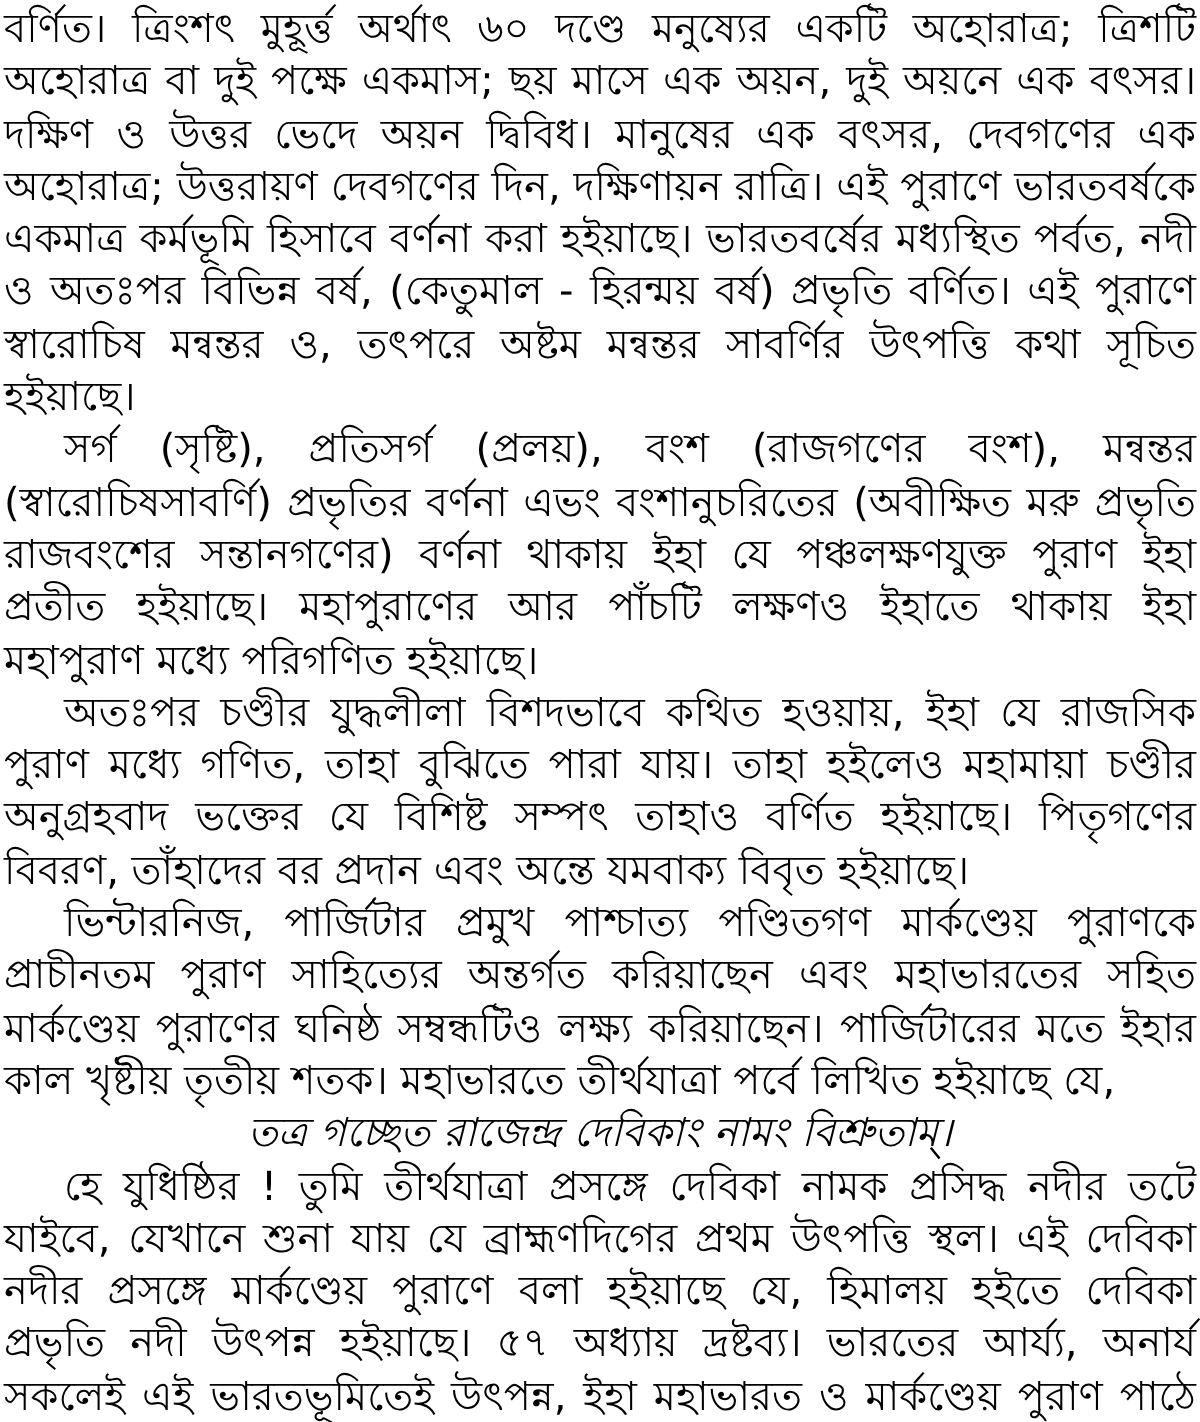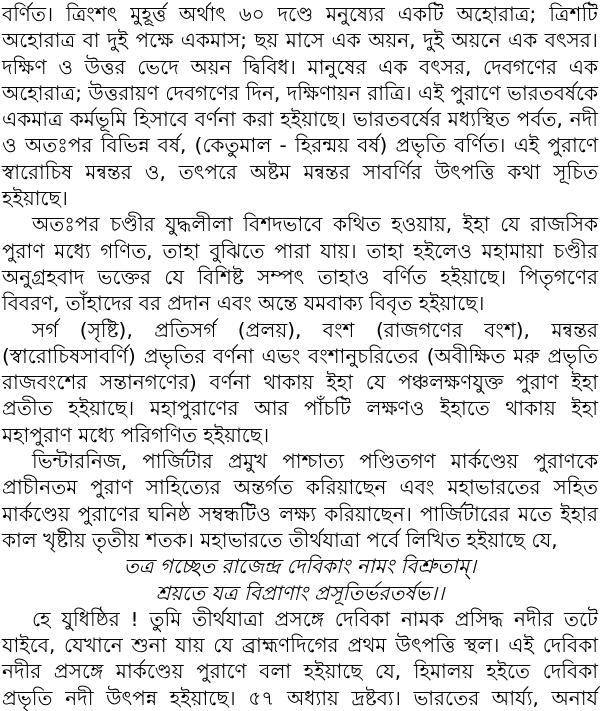--- a/index.html
+++ b/index.html
@@ -39,26 +39,25 @@
     text-indent: 0 !important;
   }
 </style>
 </head>
 <body>
 
 <div class="page">
 
   <p>বর্ণিত। ত্রিংশৎ মুহূর্ত্ত অর্থাৎ ৬০ দণ্ডে মনুষ্যের একটি অহোরাত্র; ত্রিশটি অহোরাত্র বা দুই পক্ষে একমাস; ছয় মাসে এক অয়ন, দুই অয়নে এক বৎসর। দক্ষিণ ও উত্তর ভেদে অয়ন দ্বিবিধ। মানুষের এক বৎসর, দেবগণের এক অহোরাত্র; উত্তরায়ণ দেবগণের দিন, দক্ষিণায়ন রাত্রি। এই পুরাণে ভারতবর্ষকে একমাত্র কর্মভূমি হিসাবে বর্ণনা করা হইয়াছে। ভারতবর্ষের মধ্যস্থিত পর্বত, নদী ও অতঃপর বিভিন্ন বর্ষ, (কেতুমাল - হিরন্ময় বর্ষ) প্রভৃতি বর্ণিত। এই পুরাণে স্বারোচিষ মন্বন্তর ও, তৎপরে অষ্টম মন্বন্তর সাবর্ণির উৎপত্তি কথা সূচিত হইয়াছে।</p>
 
+  <p class="indent">সর্গ (সৃষ্টি), প্রতিসর্গ (প্রলয়), বংশ (রাজগণের বংশ), মন্বন্তর (স্বারোচিষসাবর্ণি) প্রভৃতির বর্ণনা এভং বংশানুচরিতের (অবীক্ষিত মরু প্রভৃতি রাজবংশের সন্তানগণের) বর্ণনা থাকায় ইহা যে পঞ্চলক্ষণযুক্ত পুরাণ ইহা প্রতীত হইয়াছে। মহাপুরাণের আর পাঁচটি লক্ষণও ইহাতে থাকায় ইহা মহাপুরাণ মধ্যে পরিগণিত হইয়াছে।</p>
+
   <p class="indent">অতঃপর চণ্ডীর যুদ্ধলীলা বিশদভাবে কথিত হওয়ায়, ইহা যে রাজসিক পুরাণ মধ্যে গণিত, তাহা বুঝিতে পারা যায়। তাহা হইলেও মহামায়া চণ্ডীর অনুগ্রহবাদ ভক্তের যে বিশিষ্ট সম্পৎ তাহাও বর্ণিত হইয়াছে। পিতৃগণের বিবরণ, তাঁহাদের বর প্রদান এবং অন্তে যমবাক্য বিবৃত হইয়াছে।</p>
-
-  <p class="indent">সর্গ (সৃষ্টি), প্রতিসর্গ (প্রলয়), বংশ (রাজগণের বংশ), মন্বন্তর (স্বারোচিষসাবর্ণি) প্রভৃতির বর্ণনা এভং বংশানুচরিতের (অবীক্ষিত মরু প্রভৃতি রাজবংশের সন্তানগণের) বর্ণনা থাকায় ইহা যে পঞ্চলক্ষণযুক্ত পুরাণ ইহা প্রতীত হইয়াছে। মহাপুরাণের আর পাঁচটি লক্ষণও ইহাতে থাকায় ইহা মহাপুরাণ মধ্যে পরিগণিত হইয়াছে।</p>
 
   <p class="indent">ভিন্টারনিজ, পার্জিটার প্রমুখ পাশ্চাত্য পণ্ডিতগণ মার্কণ্ডেয় পুরাণকে প্রাচীনতম পুরাণ সাহিত্যের অন্তর্গত করিয়াছেন এবং মহাভারতের সহিত মার্কণ্ডেয় পুরাণের ঘনিষ্ঠ সম্বন্ধটিও লক্ষ্য করিয়াছেন। পার্জিটারের মতে ইহার কাল খৃষ্টীয় তৃতীয় শতক। মহাভারতে তীর্থযাত্রা পর্বে লিখিত হইয়াছে যে,</p>
 
   <div class="verse">
     <p class="verse-line">তত্র গচ্ছেত রাজেন্দ্র দেবিকাং নামং বিশ্রুতাম্।</p>
-    <p class="verse-line">শ্রয়তে যত্র বিপ্রাণাং প্রসূতির্ভরতর্ষভ।।</p>
   </div>
 
   <p class="indent">হে যুধিষ্ঠির ! তুমি তীর্থযাত্রা প্রসঙ্গে দেবিকা নামক প্রসিদ্ধ নদীর তটে যাইবে, যেখানে শুনা যায় যে ব্রাহ্মণদিগের প্রথম উৎপত্তি স্থল। এই দেবিকা নদীর প্রসঙ্গে মার্কণ্ডেয় পুরাণে বলা হইয়াছে যে, হিমালয় হইতে দেবিকা প্রভৃতি নদী উৎপন্ন হইয়াছে। ৫৭ অধ্যায় দ্রষ্টব্য। ভারতের আর্য্য, অনার্য সকলেই এই ভারতভূমিতেই উৎপন্ন, ইহা মহাভারত ও মার্কণ্ডেয় পুরাণ পাঠে জানা যায়। যাহাই হউক, বঙ্গানুবাদসহ পুরাণগুলি আজ যে পুনর্মুদ্রিত হইতেছে, ইহাতেও ভারতের প্রাচীন সভ্যতার তথ্য জানিবার সুযোগ হইতেছে।</p>
 
 </div>
 
 </body></html>

